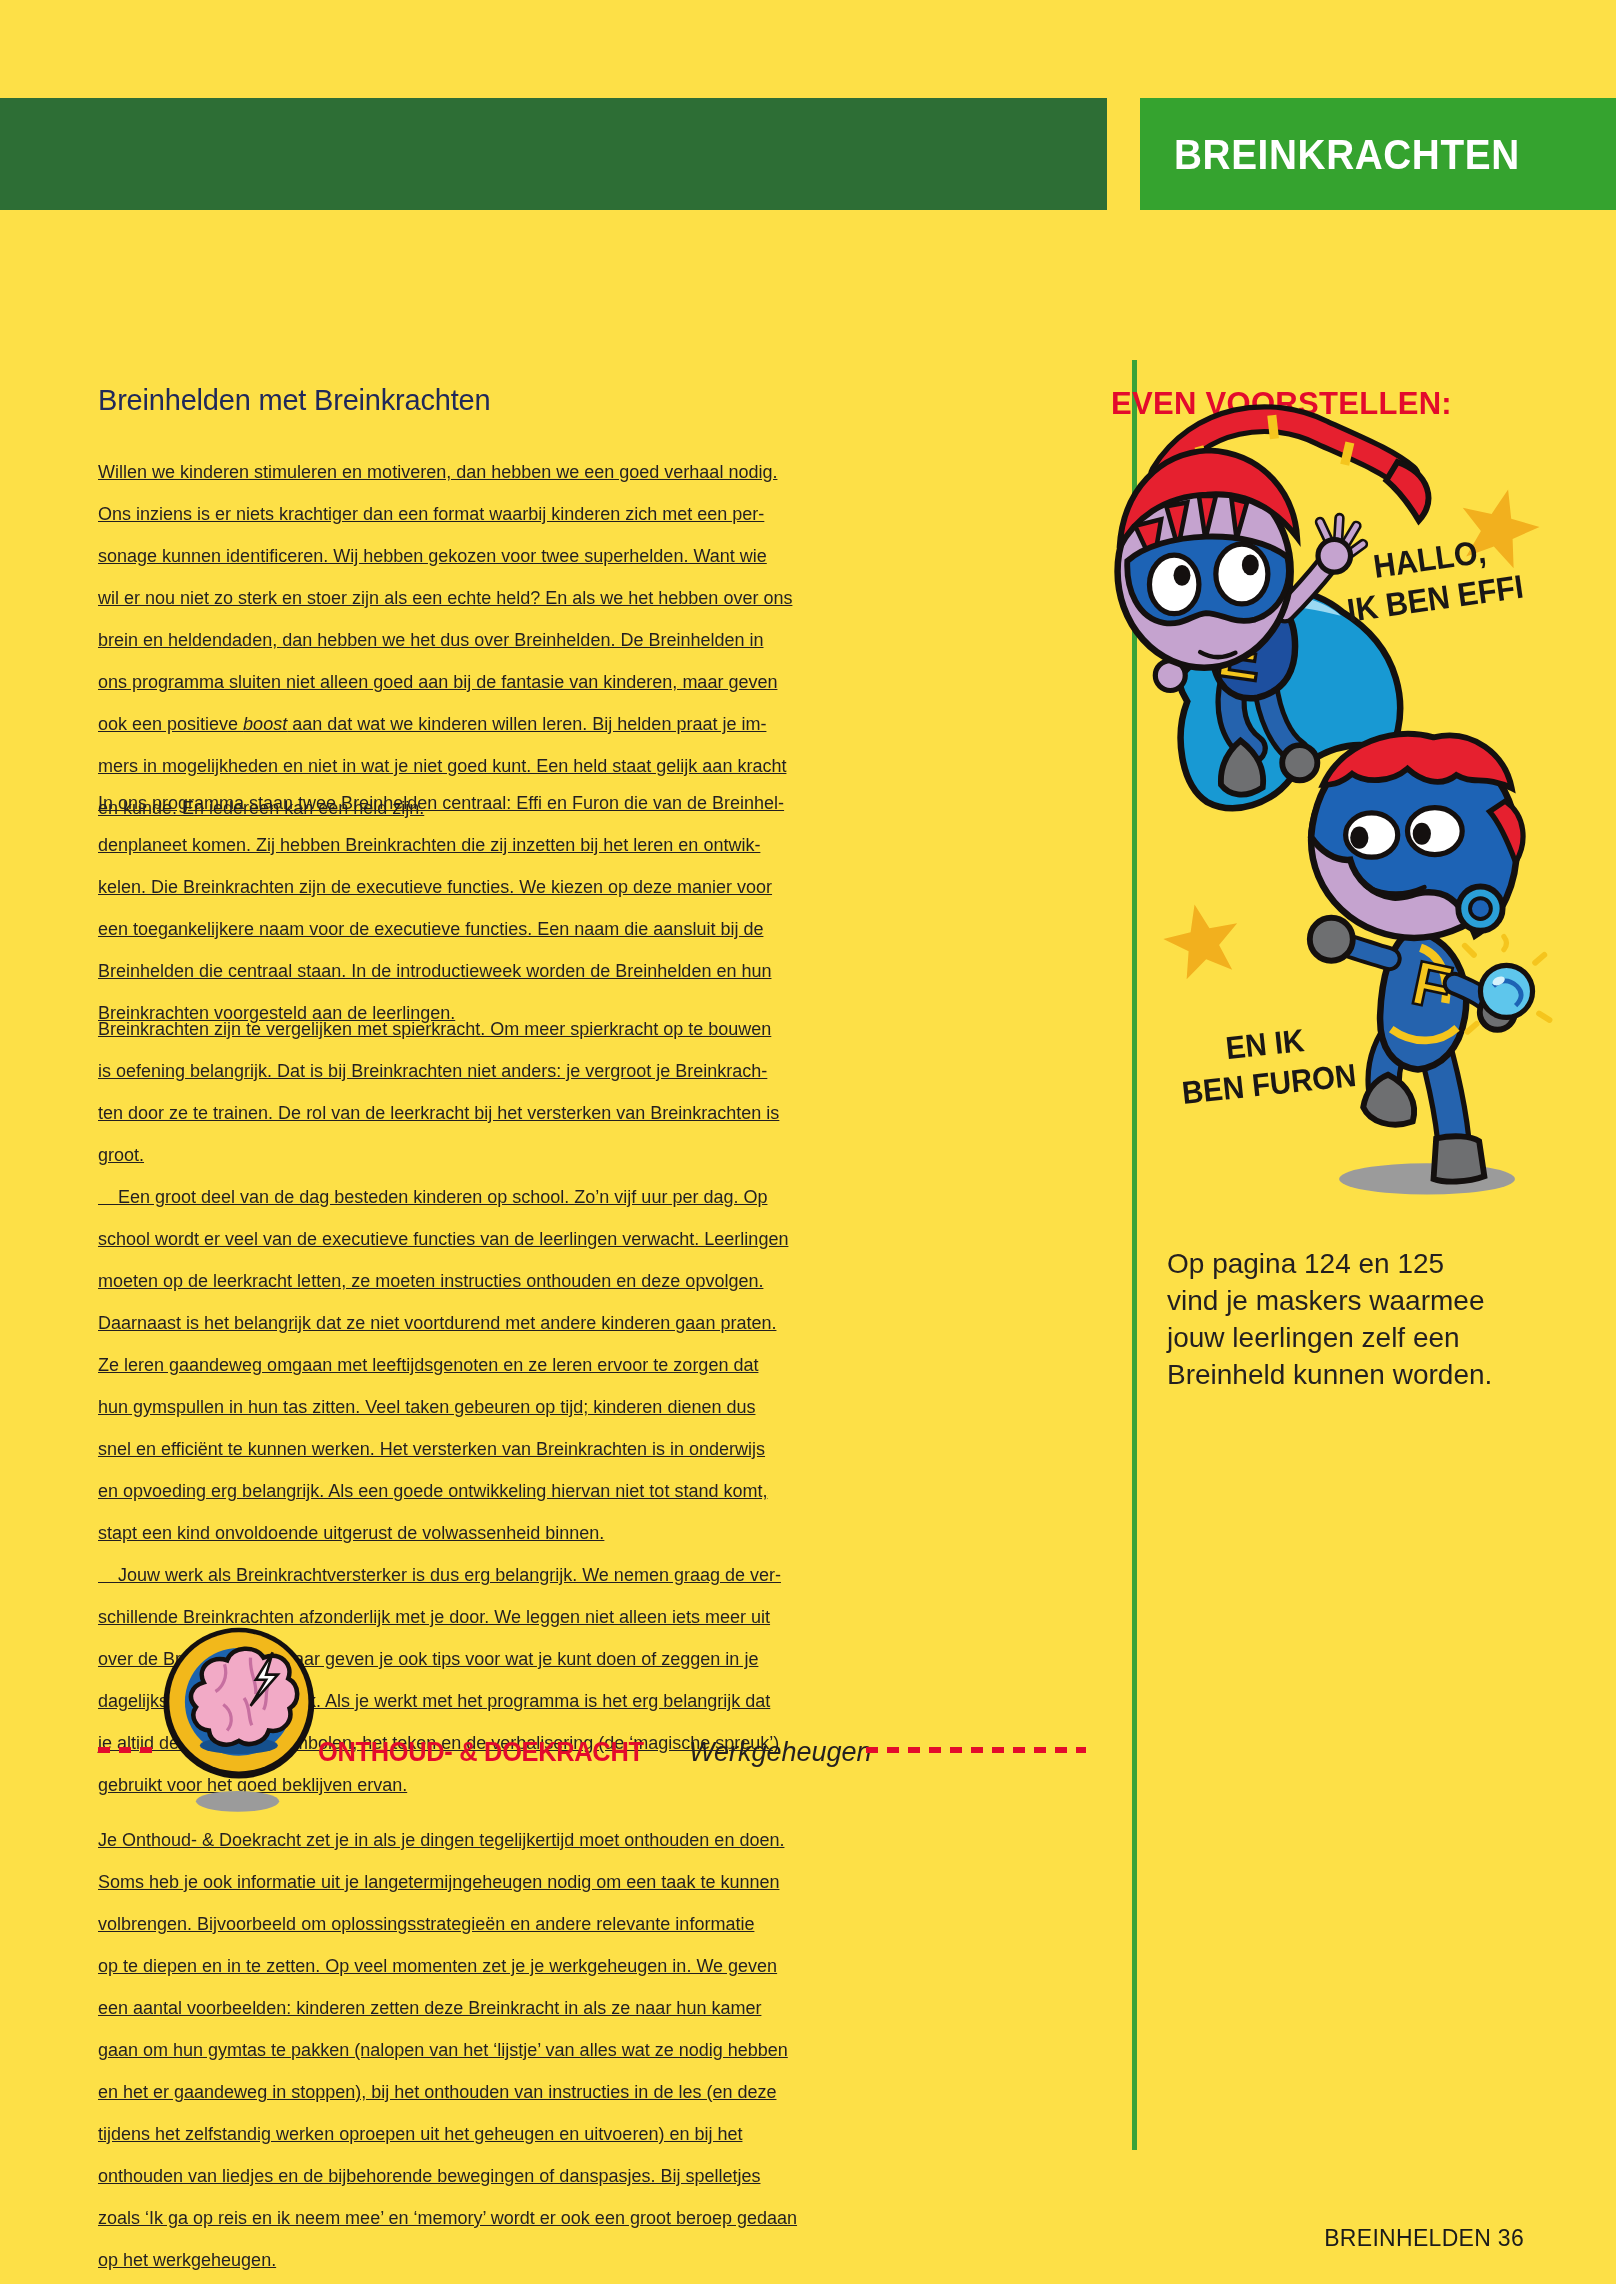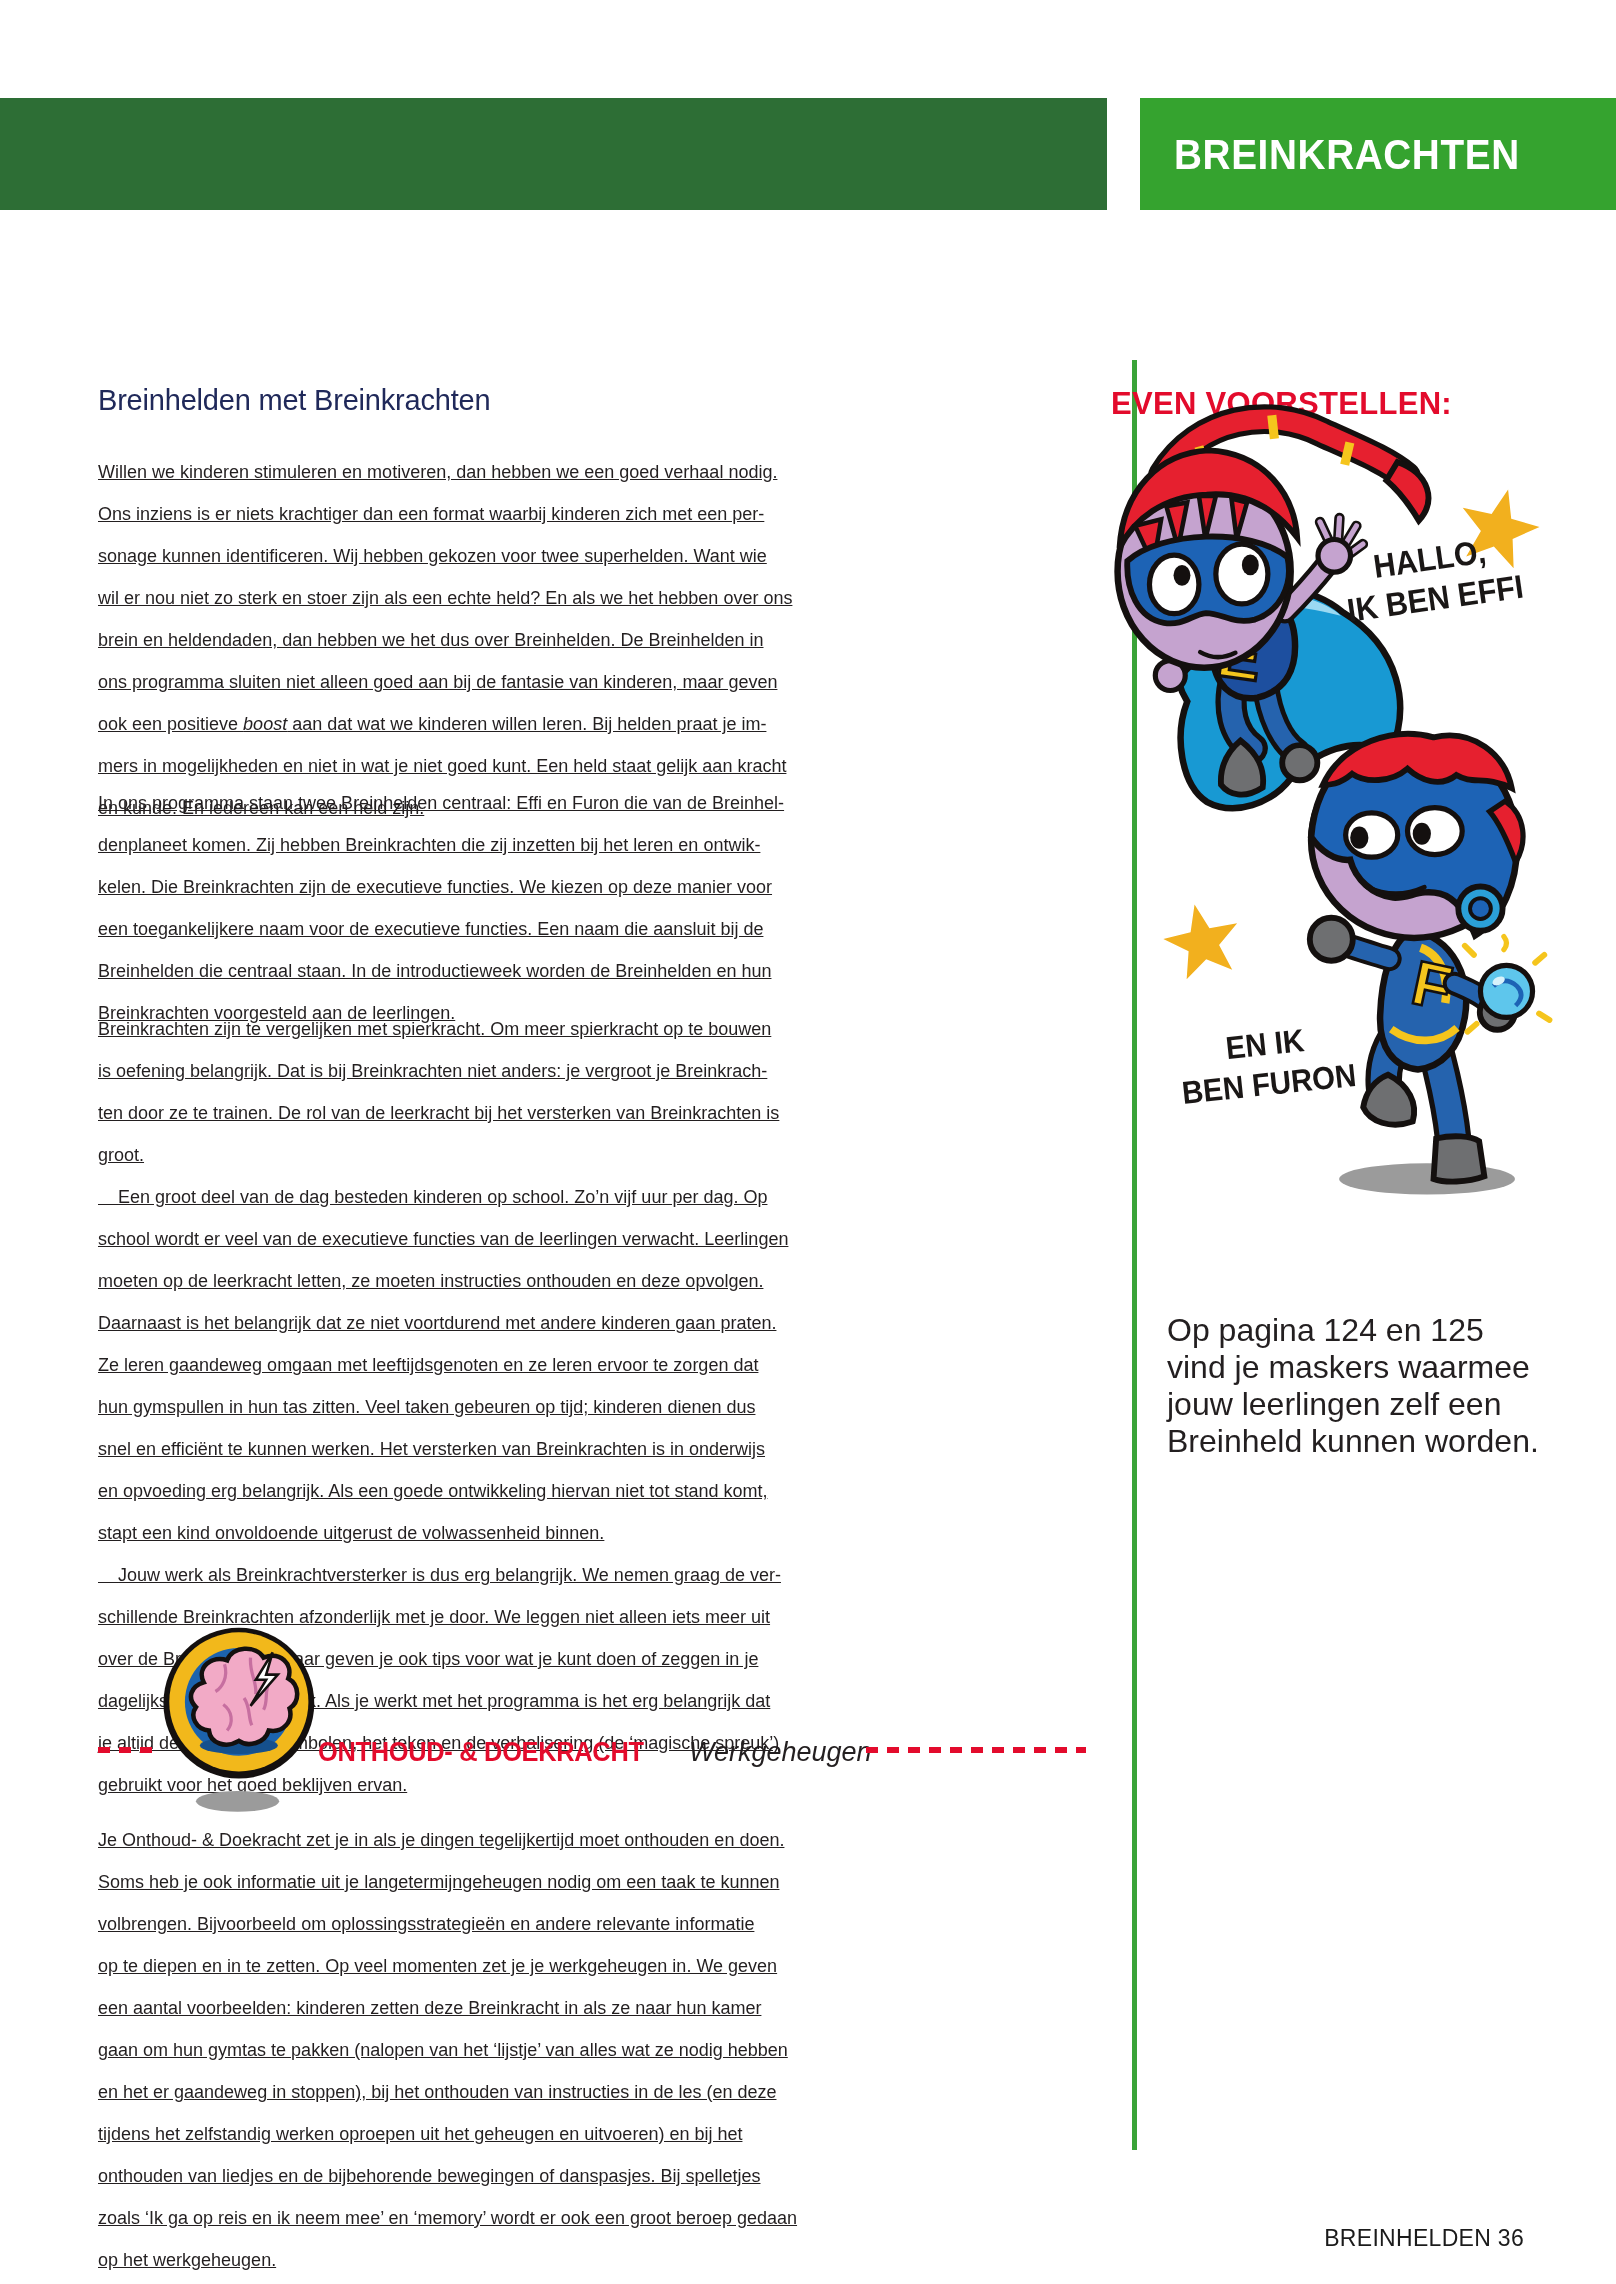--- a/index.html
+++ b/index.html
@@ -1,17 +1,17 @@
 <!DOCTYPE html>
 <html style="font-size:10.4px"><head>
 <meta charset="utf-8">
 <style>
   html,body{margin:0;padding:0;background:#e8e8e8;}
   .page{
-    position:relative;width:1616px;height:2284px;background:#ffffff;
+    position:relative;width:1616px;height:2284px;background:#fde047;
     font-family:"Liberation Sans",sans-serif;overflow:hidden;color:#231f20;
   }
   .abs{position:absolute;}
   
   .header-bar{left:0;top:98px;width:1107px;height:112px;background:#2d6e35;}
   .title-box{left:1140px;top:98px;width:476px;height:112px;background:#35a32f;
     display:flex;align-items:center;padding-left:34px;box-sizing:border-box;}
   .title-box span{display:inline-block;transform:scaleX(0.9);transform-origin:0 50%;
     font-size:43px;font-weight:bold;color:#ffffff;letter-spacing:0.7px;white-space:nowrap;}
   
@@ -25,21 +25,21 @@
   .dashes-right{left:866px;top:1747px;width:220px;}
   .kicker-power{left:318px;top:1737px;font-size:27px;font-weight:bold;color:#e30b2c;
     transform:scaleX(0.94);transform-origin:0 0;white-space:nowrap;letter-spacing:-0.3px;}
   .kicker-func{left:689px;top:1737px;font-size:27px;font-style:italic;color:#231f20;white-space:nowrap;}
   
   .divider{left:1132px;top:360px;width:5.2px;height:1790px;background:#3aa338;}
   .sidebar-intro{left:1111px;top:360px;font-size:31px;font-weight:bold;color:#e30b2c;letter-spacing:0.3px;white-space:nowrap;}
   .speech{font-weight:bold;color:#1a1716;text-align:center;white-space:pre-line;line-height:40px;}
   .effi-speech{left:1322px;top:539px;width:221px;font-size:33px;transform:rotate(-8deg) scaleX(0.92);}
   .furon-speech{left:1166px;top:1024px;width:202px;font-size:32px;transform:rotate(-6deg) scaleX(0.92);}
-  .masks-note{left:1167px;top:1280px;font-size:32px;line-height:37px;color:#231f20;white-space:pre-line;}
+  .masks-note{left:1167px;top:1217px;font-size:28px;line-height:37px;color:#231f20;white-space:pre-line;}
   
   .page-footer{right:92px;top:2225px;font-size:23px;color:#1b1b1b;letter-spacing:0.3px;}
   svg{display:block;}
 </style>
 </head>
 <body>
 
 <div class="page">
 
   <div class="abs header-bar"></div>

